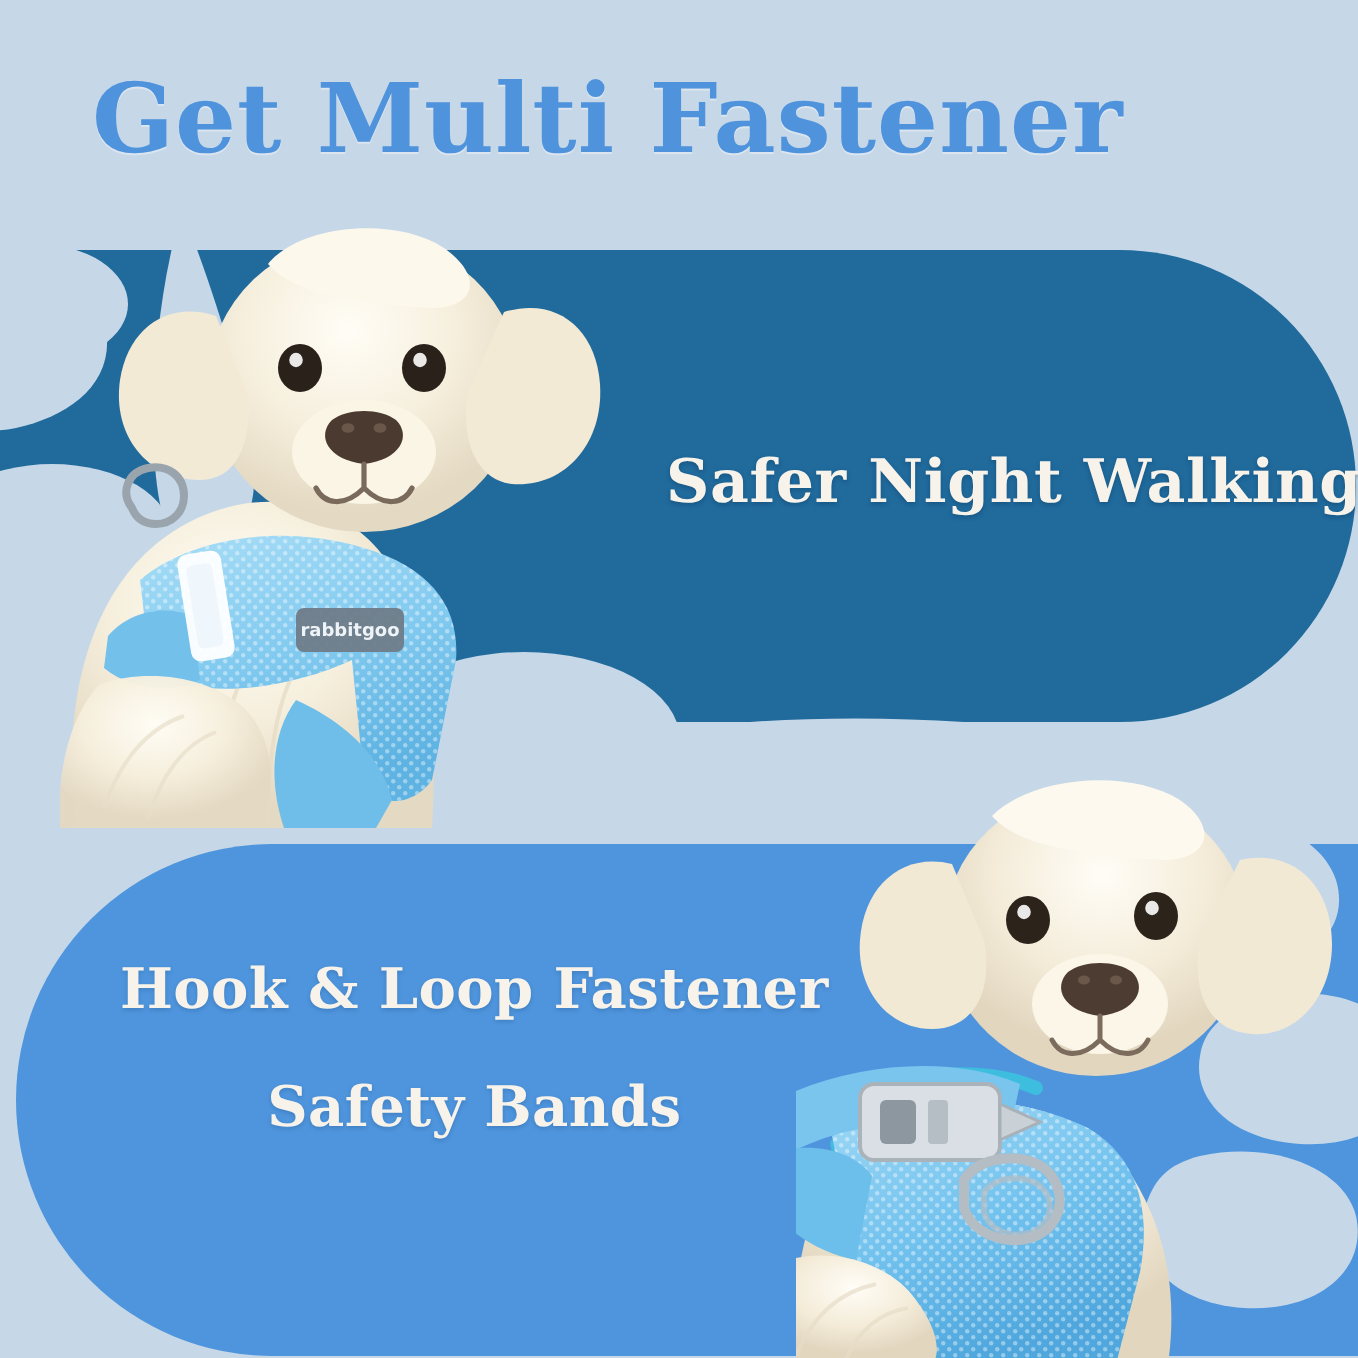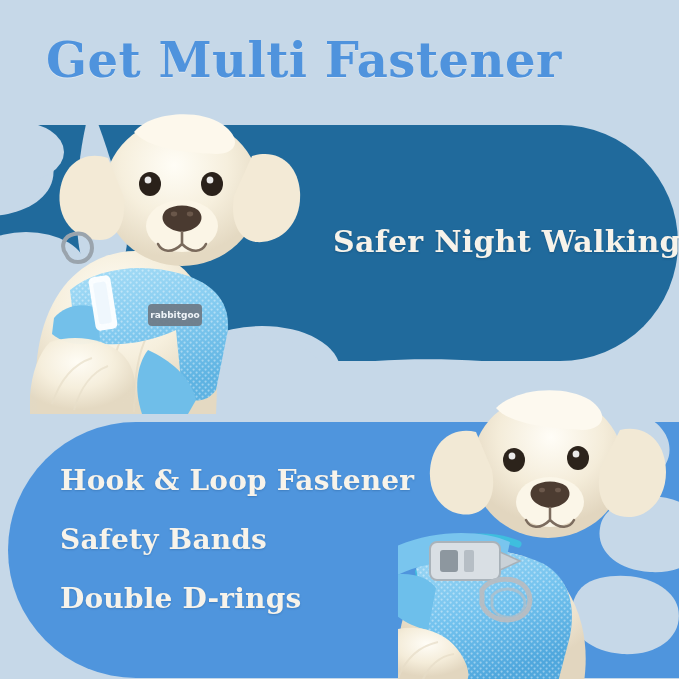--- a/index.html
+++ b/index.html
@@ -43,22 +43,23 @@
       0 0 30px #bcdcff;
   }
   .line-safer{
     margin-top:28px;
     font-size:30px;font-weight:700;color:#f7f3ea;
     letter-spacing:0.3px;white-space:nowrap;
     text-shadow:0 1px 2px rgba(10,50,80,.35);
   }
 
   .txt-bottom{
-    position:absolute;left:60px;top:464px;z-index:42;
+    position:absolute;left:60px;top:478px;z-index:42;
     font-family:"DejaVu Serif", serif;
+    text-align:center;
   }
   .txt-bottom .feat{
     font-size:28px;font-weight:700;color:#f7f3ea;
     letter-spacing:0.2px;white-space:nowrap;
     text-shadow:0 1px 2px rgba(20,70,120,.28);
   }
   .txt-bottom .feat + .feat{margin-top:26px;}
 
   
   .photo{position:absolute;overflow:hidden;}
@@ -317,16 +318,15 @@
     </svg>
   </div>
 
   <div class="txt-top">
     <div class="line-safer">Safer Night Walking</div>
   </div>
 
   <div class="txt-bottom">
     <div class="feat">Hook &amp; Loop Fastener</div>
     <div class="feat">Safety Bands</div>
-    <div class="feat">Double D-rings</div>
   </div>
 
 </div>
 
 </body></html>

